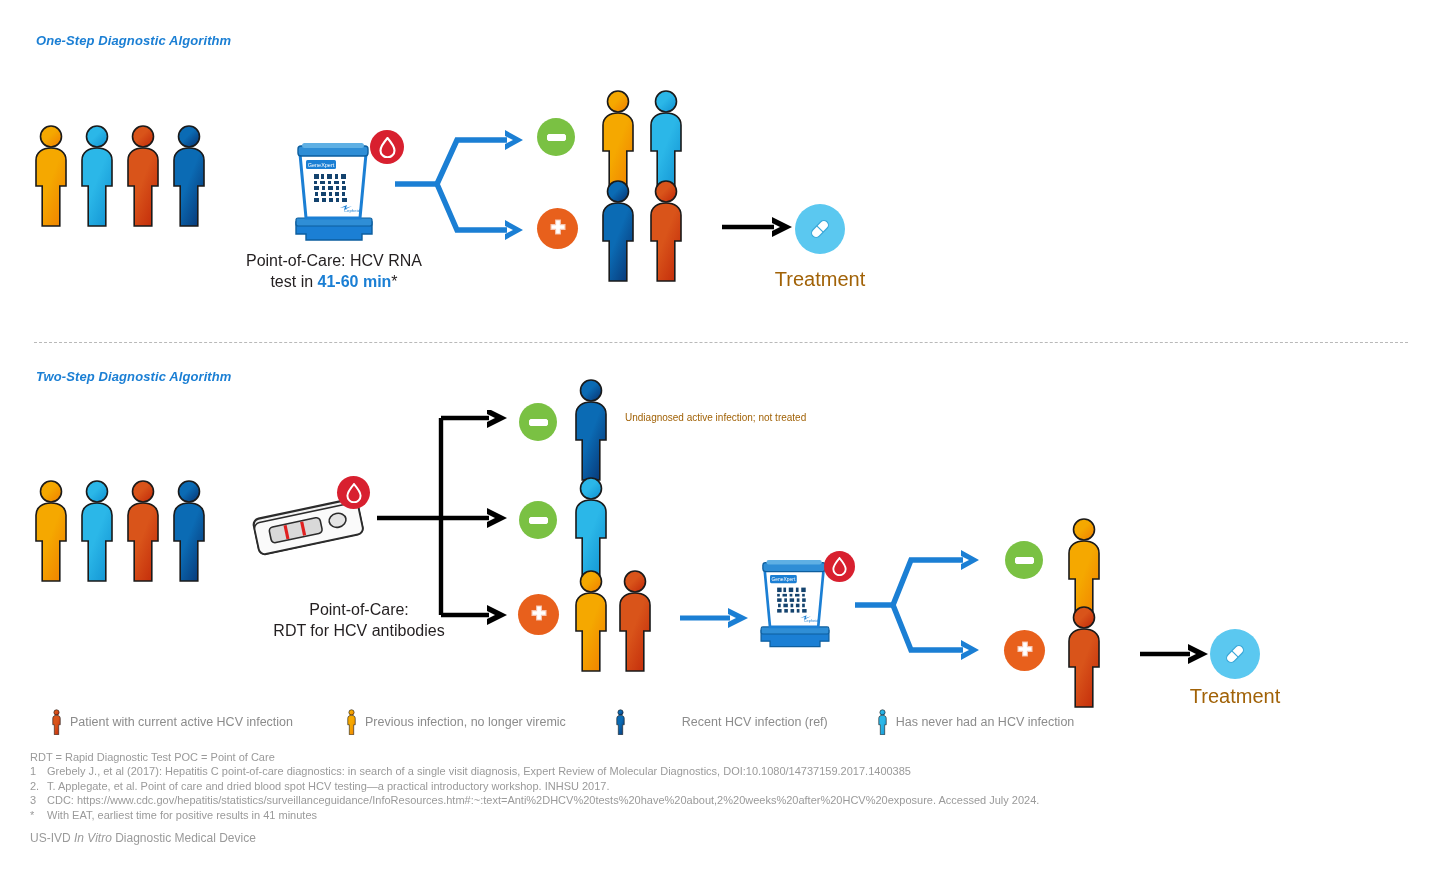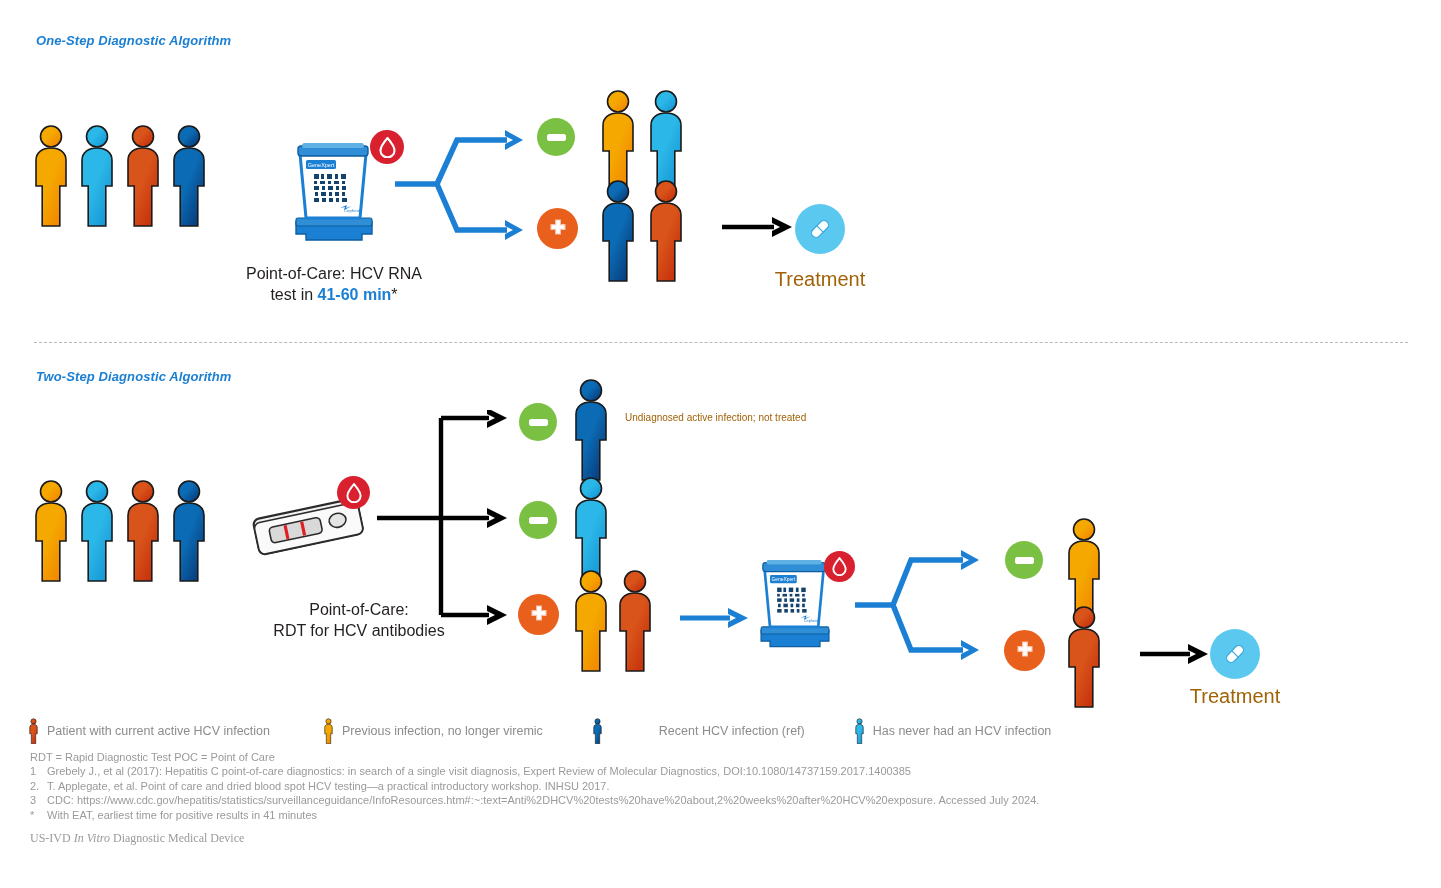--- a/index.html
+++ b/index.html
@@ -162,21 +162,21 @@
         <text x="74" y="76" font-size="4.4" fill="#1b7fd4" text-anchor="middle" font-family="Liberation Sans, sans-serif">Cepheid</text>
       </g>
     </svg>
     <div class="drop-badge" style="width:34px;height:34px;right:-14px;top:-6px;">
       <svg width="17" height="21" viewBox="0 0 17 21">
         <path d="M8.5 1C8.5 1 1.5 9.2 1.5 13.4A7 7 0 0 0 15.5 13.4C15.5 9.2 8.5 1 8.5 1z" fill="none" stroke="#ffffff" stroke-width="2.1"></path>
       </svg>
     </div>
   </div>
 
-  <div class="abs caption" style="left:234px;top:263px;width:200px;">
+  <div class="abs caption" style="left:234px;top:250px;width:200px;">
     <div>Point-of-Care: HCV RNA</div>
     <div>
       <span>test in </span><b>41-60 min</b><span>*</span>
     </div>
   </div>
 
   <div class="abs" style="left:395px;top:122px;">
     <svg width="140" height="122" viewBox="0 0 140 122">
       <g fill="none" stroke="#1b7fd4" stroke-width="5.5">
         <path d="M0 62h42"></path>
@@ -442,21 +442,21 @@
   <div class="abs treat-circle" style="left:1210px;top:629px;width:50px;height:50px;">
     <svg width="28" height="28" viewBox="0 0 28 28">
       <g transform="rotate(-45 14 14)">
         <rect x="4" y="9.5" width="20" height="9" rx="4.5" fill="#ffffff" stroke="#3aa8d8" stroke-width="1.2"></rect>
         <path d="M14 9.5v9" stroke="#3aa8d8" stroke-width="1.2"></path>
       </g>
     </svg>
   </div>
   <div class="abs treat-label" style="left:1175px;top:685px;width:120px;">Treatment</div>
 
-  <div class="abs legend" style="left:27px;top:709px;margin-top:9px;">
+  <div class="abs legend" style="left:50px;top:709px;">
 
     <div class="legend-item" style="margin-right:52px;">
       <svg width="13" height="26" viewBox="0 0 42 104">
         <g stroke="#1a1a1a" stroke-width="2.4">
           <use href="#personShape" x="0" y="1" fill="url(#gC)"></use>
         </g>
       </svg>
       <span class="lbl">Patient with current active HCV infection</span>
     </div>
 
@@ -498,17 +498,17 @@
       <span class="marker">2.</span><span>T. Applegate, et al. Point of care and dried blood spot HCV testing—a practical introductory workshop. INHSU 2017.</span>
     </div>
     <div class="foot">
       <span class="marker">3</span><span>CDC: https://www.cdc.gov/hepatitis/statistics/surveillanceguidance/InfoResources.htm#:~:text=Anti%2DHCV%20tests%20have%20about,2%20weeks%20after%20HCV%20exposure. Accessed July 2024.</span>
     </div>
     <div class="foot">
       <span class="marker">*</span><span>With EAT, earliest time for positive results in 41 minutes</span>
     </div>
   </div>
 
-  <div class="abs footer-note" style="left:30px;top:831px;font-family:Liberation Serif, serif;">
+  <div class="abs footer-note" style="left:30px;top:831px;">
     <span>US-IVD </span><i>In Vitro</i><span> Diagnostic Medical Device</span>
   </div>
 
 </div>
 
 </body></html>

